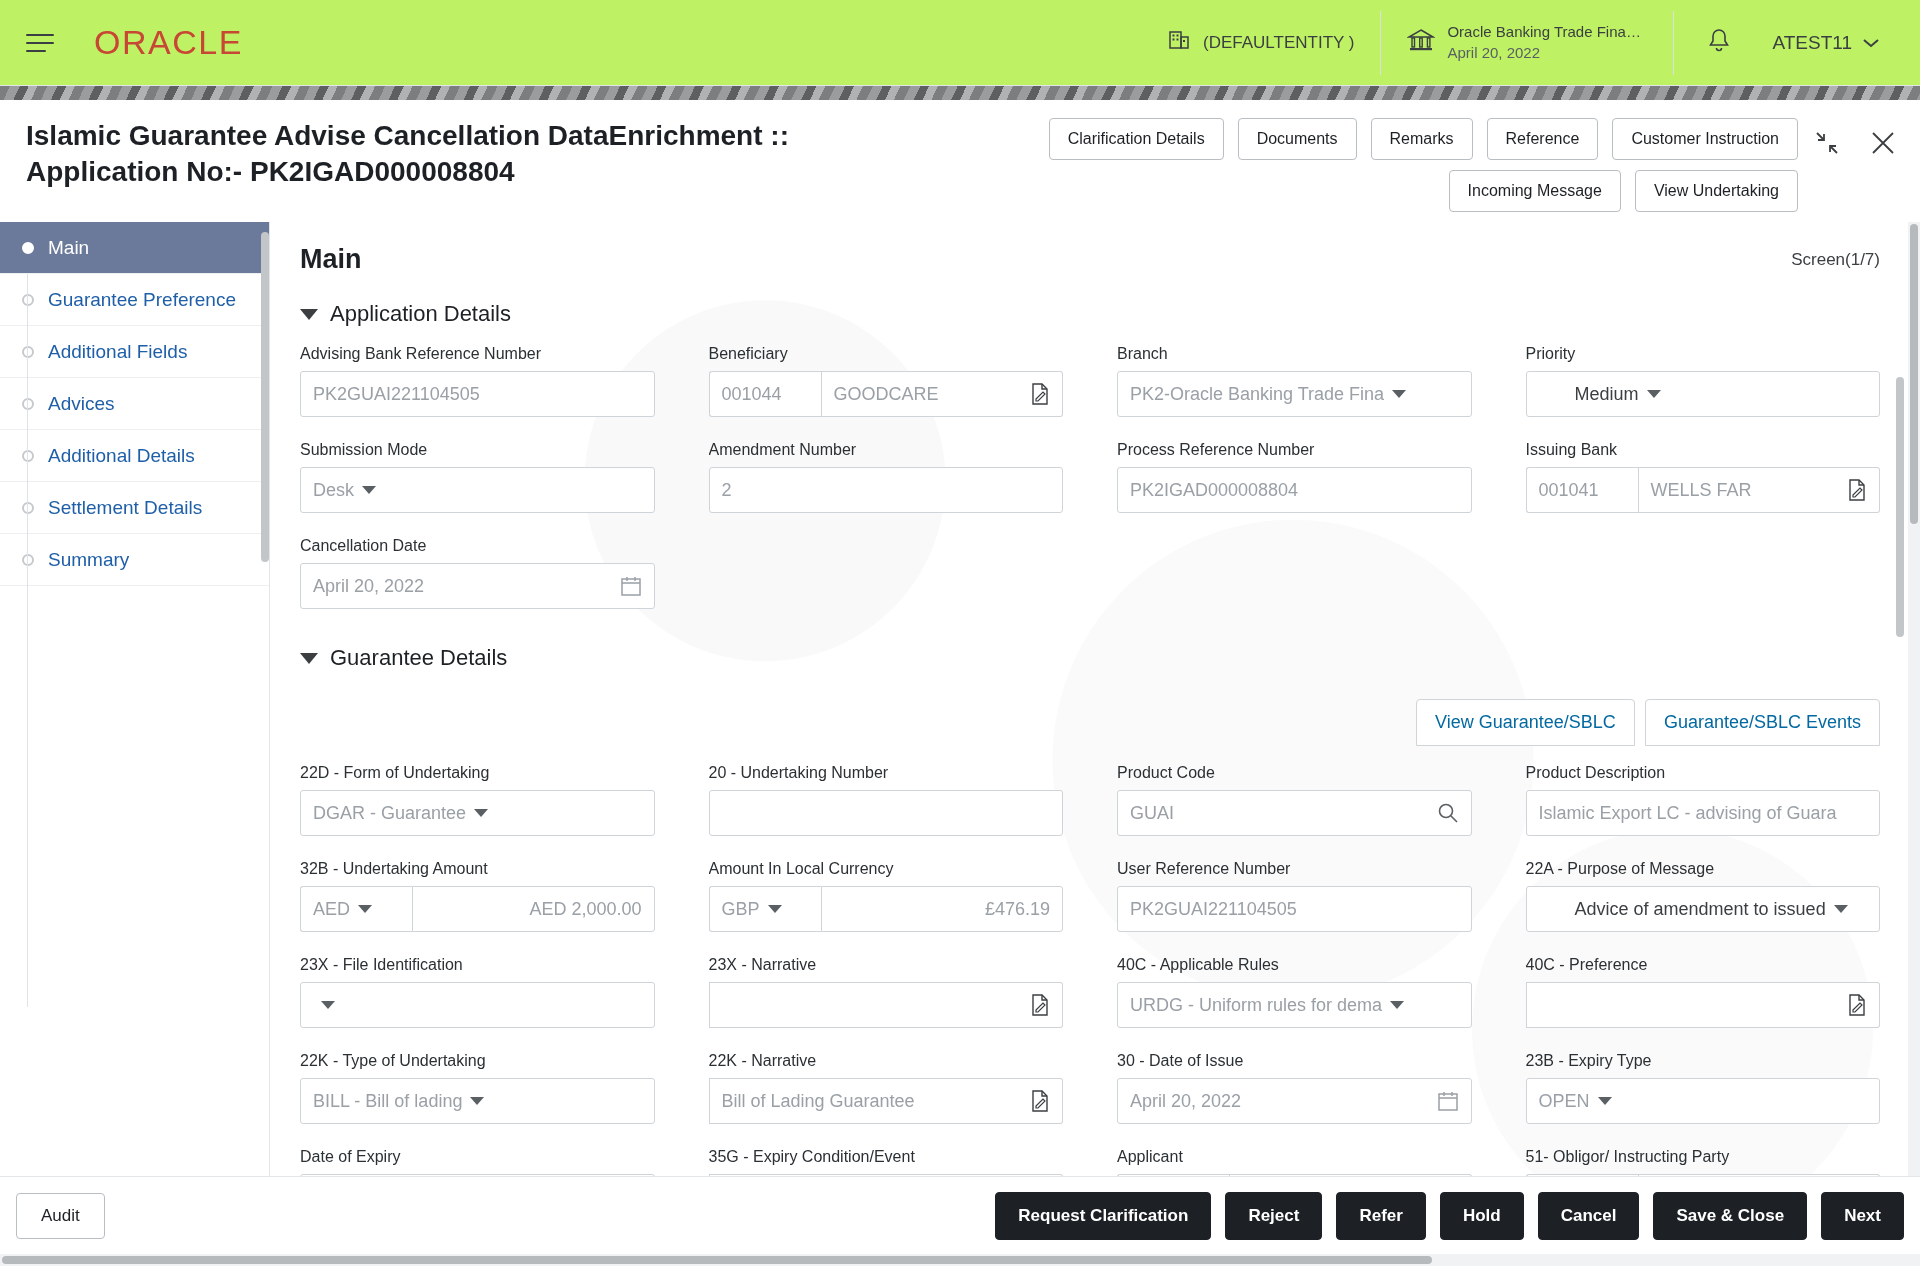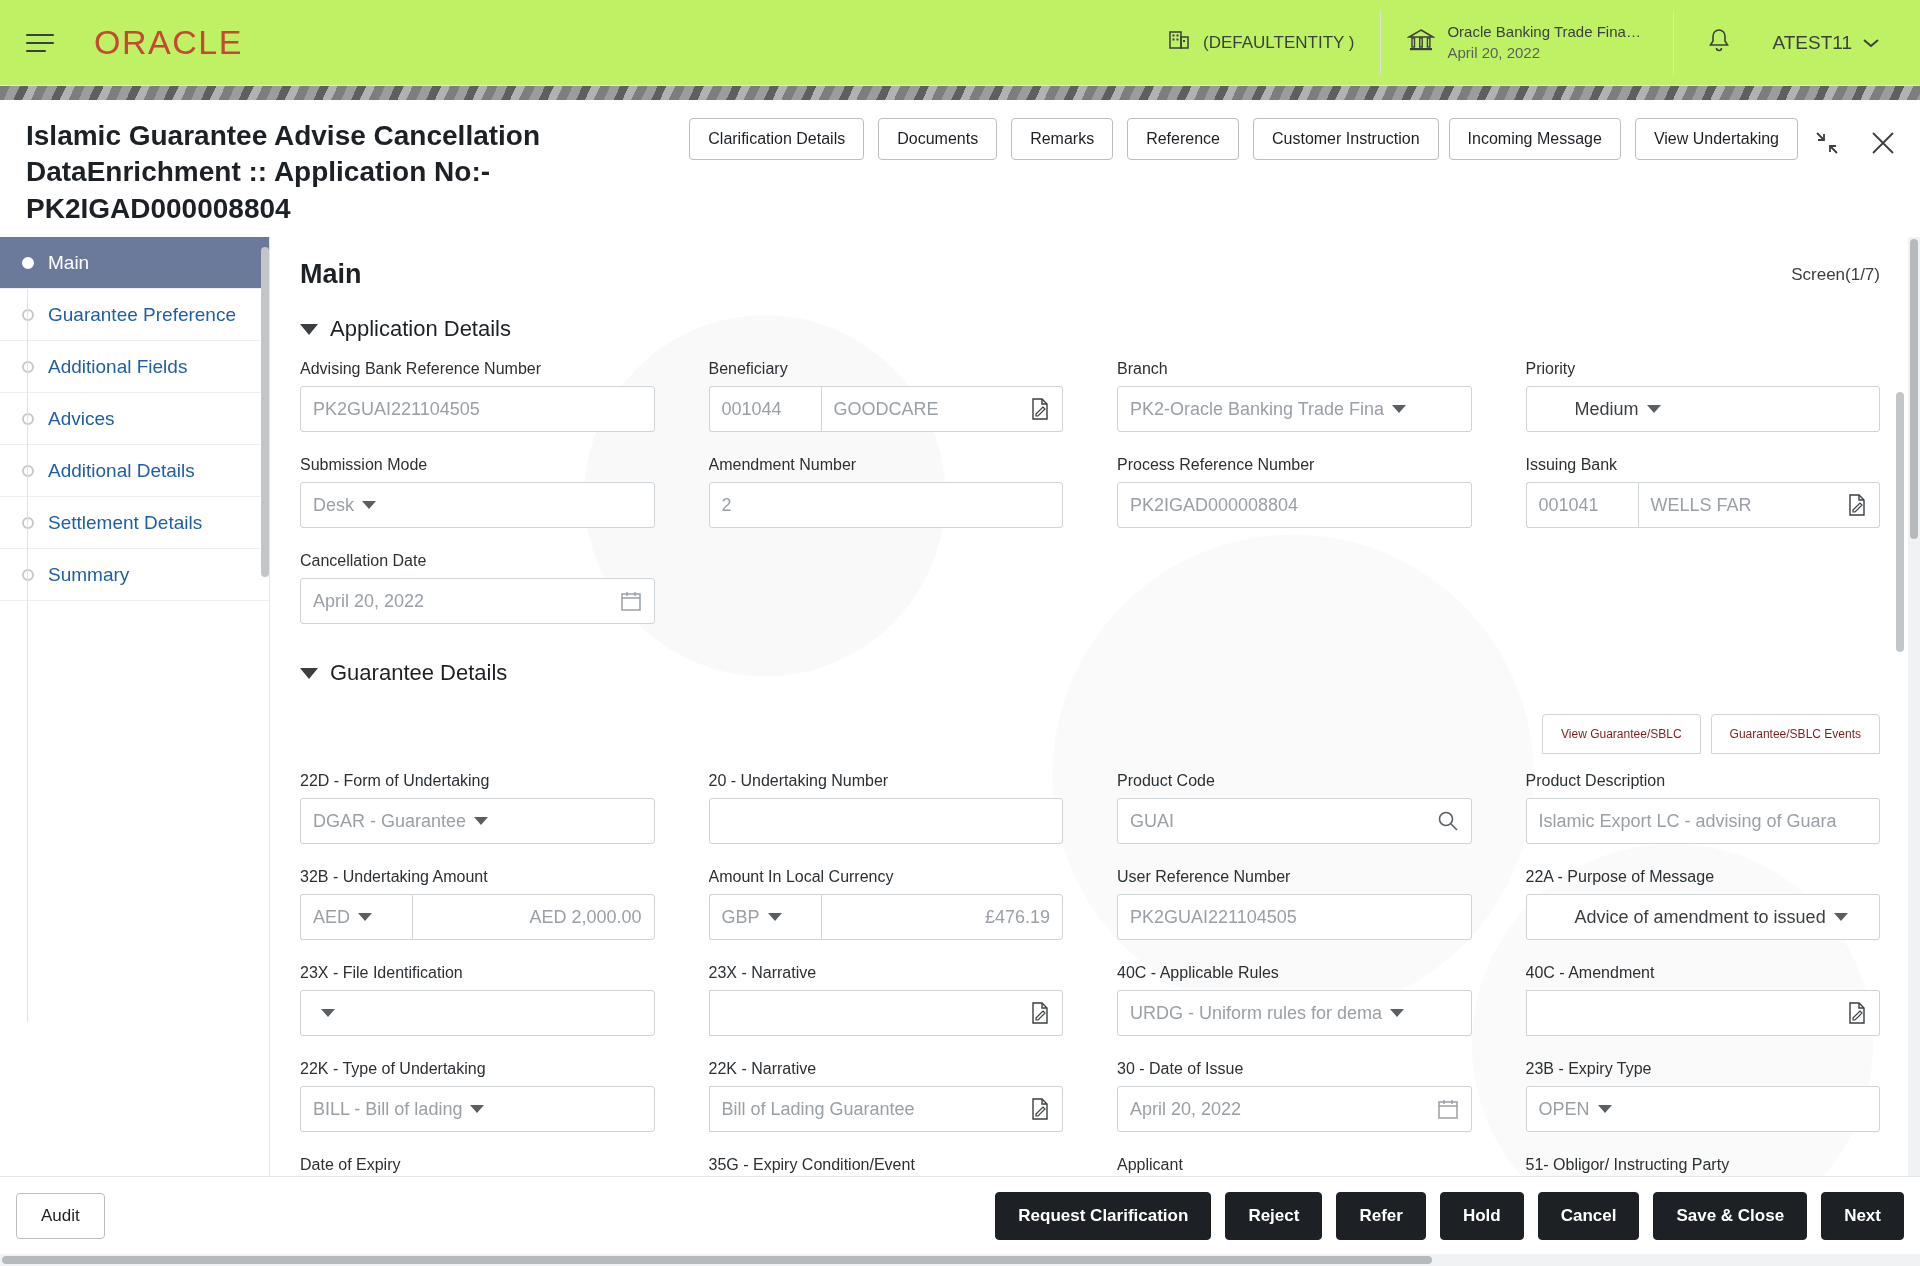--- a/index.html
+++ b/index.html
@@ -48,21 +48,21 @@
 
   
   .pageheader {
     position: relative; padding: 18px 26px 10px 26px; background: #fff;
     display: flex; align-items: flex-start;
   }
   .page-title {
     font-size: 28px; font-weight: bold; color: #1d2125; line-height: 1.3;
     max-width: 800px;
   }
-  .header-buttons { margin-left: auto; display: flex; flex-direction: row; align-items: flex-end; gap: 10px; padding-right: 96px; }
+  .header-buttons { margin-left: auto; display: flex; flex-direction: column; align-items: flex-end; gap: 10px; padding-right: 96px; }
   .hb-row { display: flex; gap: 14px; }
   .hbtn {
     border: 1px solid #b9bec2; background: #fff; color: #1d2125; font-size: 16px;
     padding: 11px 18px; border-radius: 4px; cursor: pointer; white-space: nowrap;
   }
   .hdr-icons { position: absolute; right: 24px; top: 30px; display: flex; gap: 30px; align-items: center; }
   .icon-btn { cursor: pointer; color: #3b3f42; }
 
   
   .body { display: flex; height: 1035px; position: relative; }
@@ -115,21 +115,21 @@
   .pair.amt .inp:first-child { width: 112px; }
   .doc-btn {
     width: 46px; height: 46px; border: 1px solid #cfd4d8; border-left: none; border-radius: 0 3px 3px 0;
     display: flex; align-items: center; justify-content: center; background: #fff; cursor: pointer; flex: none;
   }
   .inp-icon { margin-left: auto; flex: none; display: flex; align-items: center; }
   .right-amt { justify-content: flex-end; padding-left: 36px; }
 
   .tabs-row { display: flex; justify-content: flex-end; margin-top: 28px; }
   .tab {
-    border: 1px solid #cfd4d8; background: #fff; font-size: 12px; color: #7f1d1d;
+    border: 1px solid #cfd4d8; background: #fff; font-size: 18px; color: #0369a1;
     padding: 12px 18px; border-radius: 4px 4px 0 0; cursor: pointer; white-space: nowrap; overflow: hidden;
   }
   .tab + .tab { margin-left: 10px; }
 
   
   .vscroll { position: absolute; top: 0; right: 0; width: 12px; height: 100%; background: #f1f2f4; }
   .vscroll .thumb { position: absolute; left: 2px; width: 8px; background: #b6babd; border-radius: 4px; }
   .vscroll.outer .thumb { top: 2px; height: 300px; }
   .vscroll.inner { right: 14px; background: transparent; }
   .vscroll.inner .thumb { top: 155px; height: 260px; background: #c2c6c9; }
@@ -481,21 +481,21 @@
             </div>
           </div>
           <div class="field">
             <div class="flabel">40C - Applicable Rules</div>
             <div class="inp ro sel">
               <span>URDG - Uniform rules for dema</span>
               <span class="chev"></span>
             </div>
           </div>
           <div class="field">
-            <div class="flabel">40C - Amendment</div>
+            <div class="flabel">40C - Preference</div>
             <div class="pair">
               <div class="inp mid"></div>
               <div class="doc-btn">
                 <svg width="22" height="24" viewBox="0 0 22 24">
                     <path d="M4 2h9l5 5v15H4z" fill="none" stroke="#3b3f42" stroke-width="1.4"></path>
                     <path d="M13 2v5h5" fill="none" stroke="#3b3f42" stroke-width="1.4"></path>
                     <path d="M7 17l7-7 2 2-7 7H7z" fill="none" stroke="#3b3f42" stroke-width="1.2"></path>
                   </svg>
               </div>
             </div>

